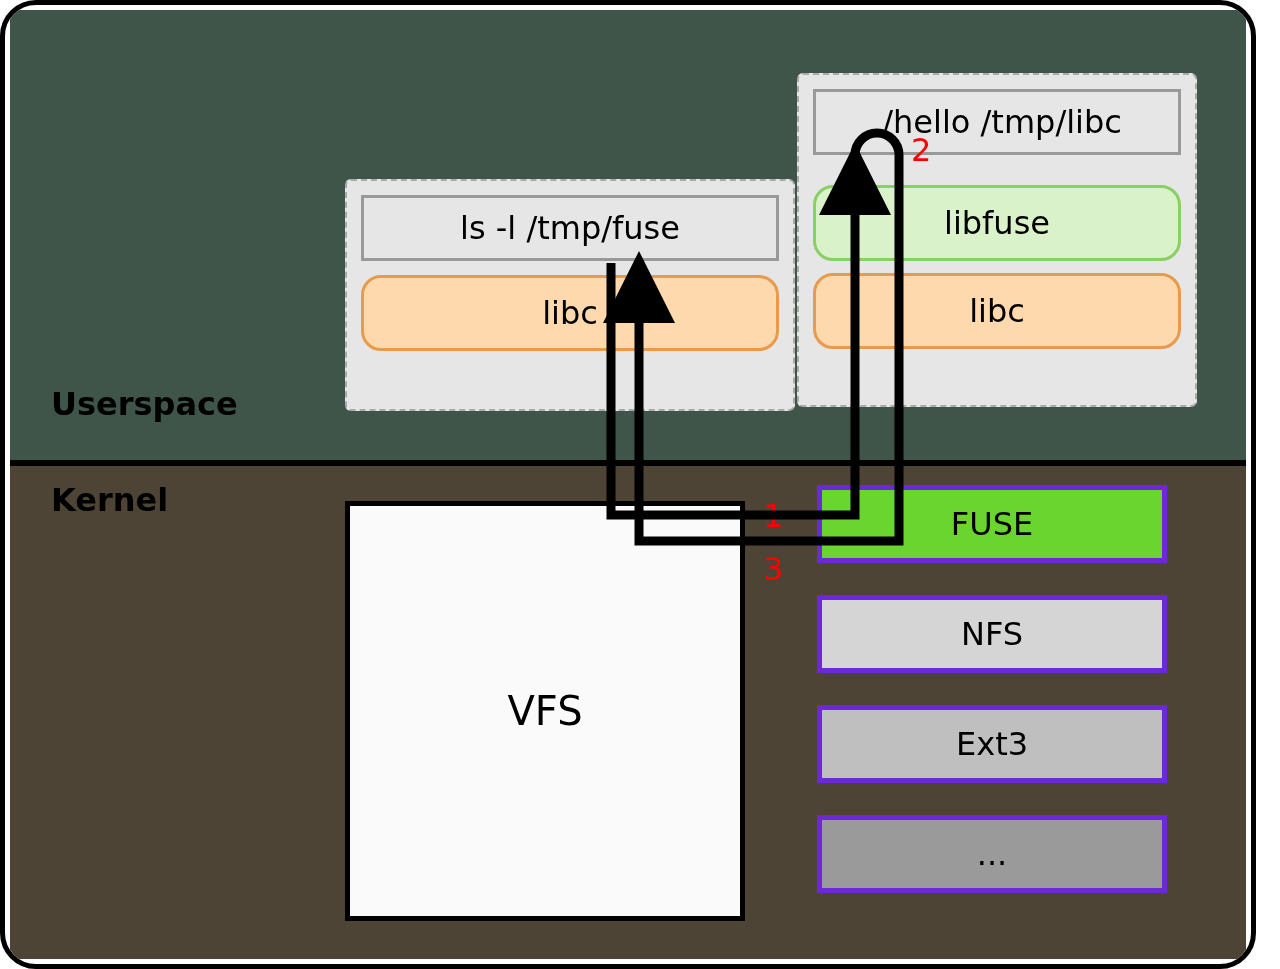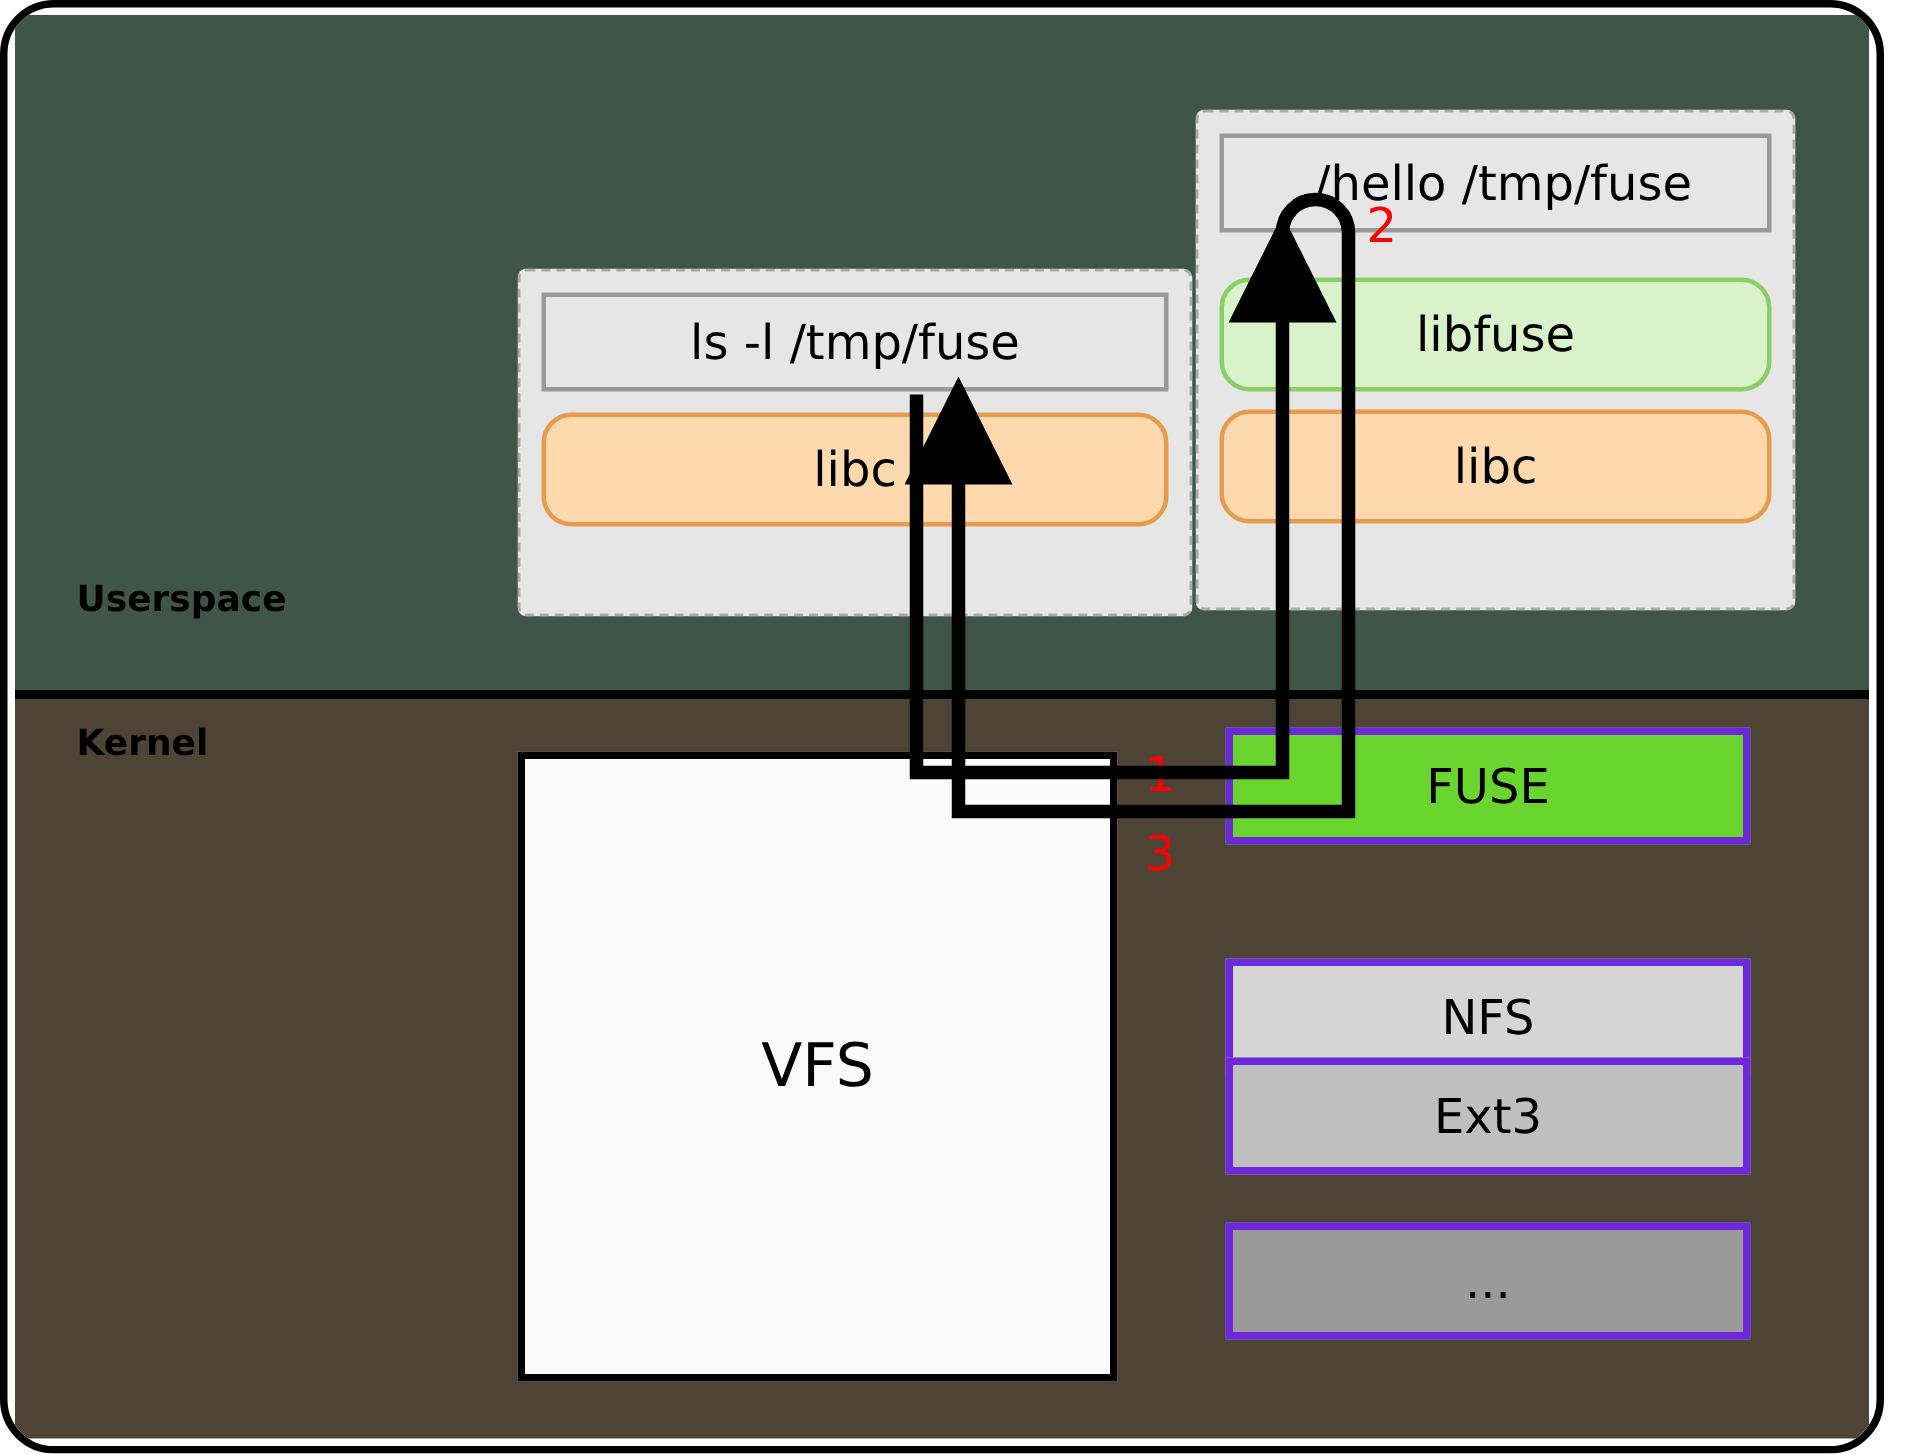--- a/index.html
+++ b/index.html
@@ -39,21 +39,21 @@
   .divider {
     position: absolute;
     left: 5px; right: 5px; top: 455px;
     height: 6px;
     background: #000;
   }
   .section-label {
     position: absolute;
     font-weight: bold;
     color: #000;
-    font-size: 24px;
+    font-size: 32px;
   }
   .proc-box {
     position: absolute;
     background: #e6e6e6;
     border: 2px dashed #aaa;
     border-radius: 6px;
     box-sizing: border-box;
     padding: 14px;
   }
   .cmd-box {
@@ -147,29 +147,29 @@
 
     <div class="section-label" style="left:46px; top:380px;">Userspace</div>
     <div class="section-label" style="left:46px; top:476px;">Kernel</div>
 
     <div class="proc-box" style="left:340px; top:174px; width:450px; height:232px;">
       <div class="cmd-box" style="height:66px;">ls -l /tmp/fuse</div>
       <div class="lib-box libc" style="height:76px;">libc</div>
     </div>
 
     <div class="proc-box" style="left:792px; top:68px; width:400px; height:334px;">
-      <div class="cmd-box" style="height:66px;">./hello /tmp/fuse</div>
+      <div class="cmd-box" style="height:66px;">./hello /tmp/libc</div>
       <div class="lib-box libfuse" style="height:76px; margin-top:30px;">libfuse</div>
       <div class="lib-box libc" style="height:76px;">libc</div>
     </div>
 
     <div class="vfs" style="left:340px; top:496px; width:400px; height:420px;">VFS</div>
 
     <div class="fs-box fuse" style="left:812px; top:480px; width:350px; height:78px;">FUSE</div>
-    <div class="fs-box nfs" style="left:812px; top:590px; width:350px; height:78px;margin-top:44px;">NFS</div>
+    <div class="fs-box nfs" style="left:812px; top:590px; width:350px; height:78px;">NFS</div>
     <div class="fs-box ext3" style="left:812px; top:700px; width:350px; height:78px;">Ext3</div>
     <div class="fs-box dots" style="left:812px; top:810px; width:350px; height:78px;">...</div>
 
     <div class="step" style="left:758px; top:492px;">1</div>
     <div class="step" style="left:906px; top:126px;">2</div>
     <div class="step" style="left:758px; top:545px;">3</div>
 
     <svg class="arrows" viewBox="0 0 1256 969">
       <defs>
         <marker id="ah" viewBox="0 0 12 12" refX="10" refY="6" markerWidth="8" markerHeight="8" orient="auto-start-reverse">

